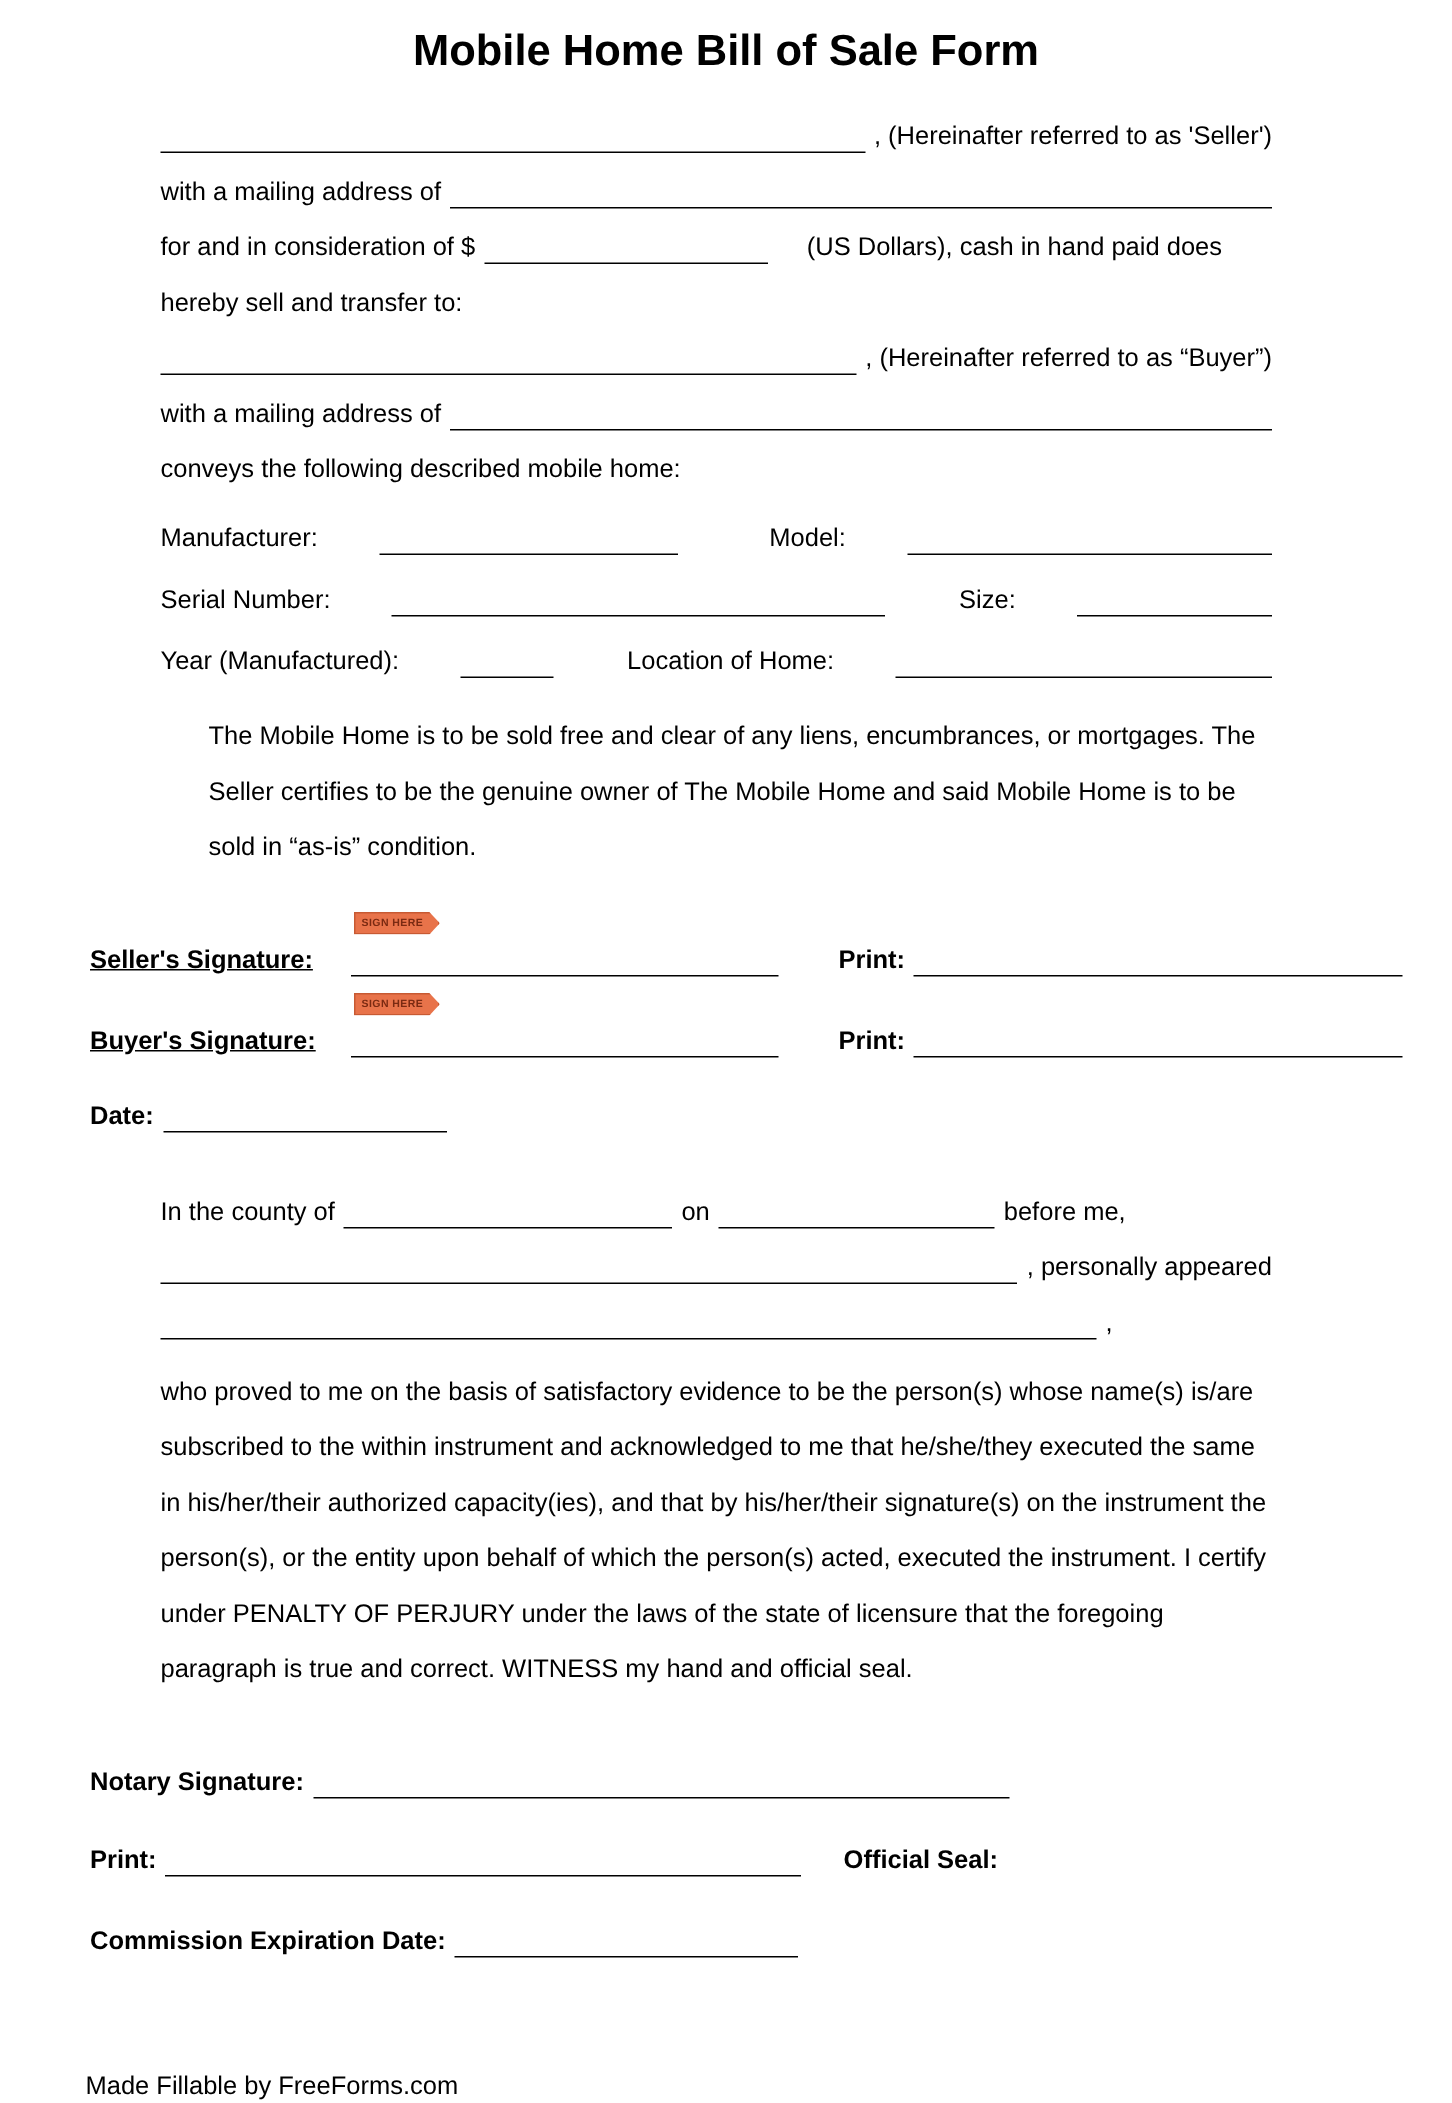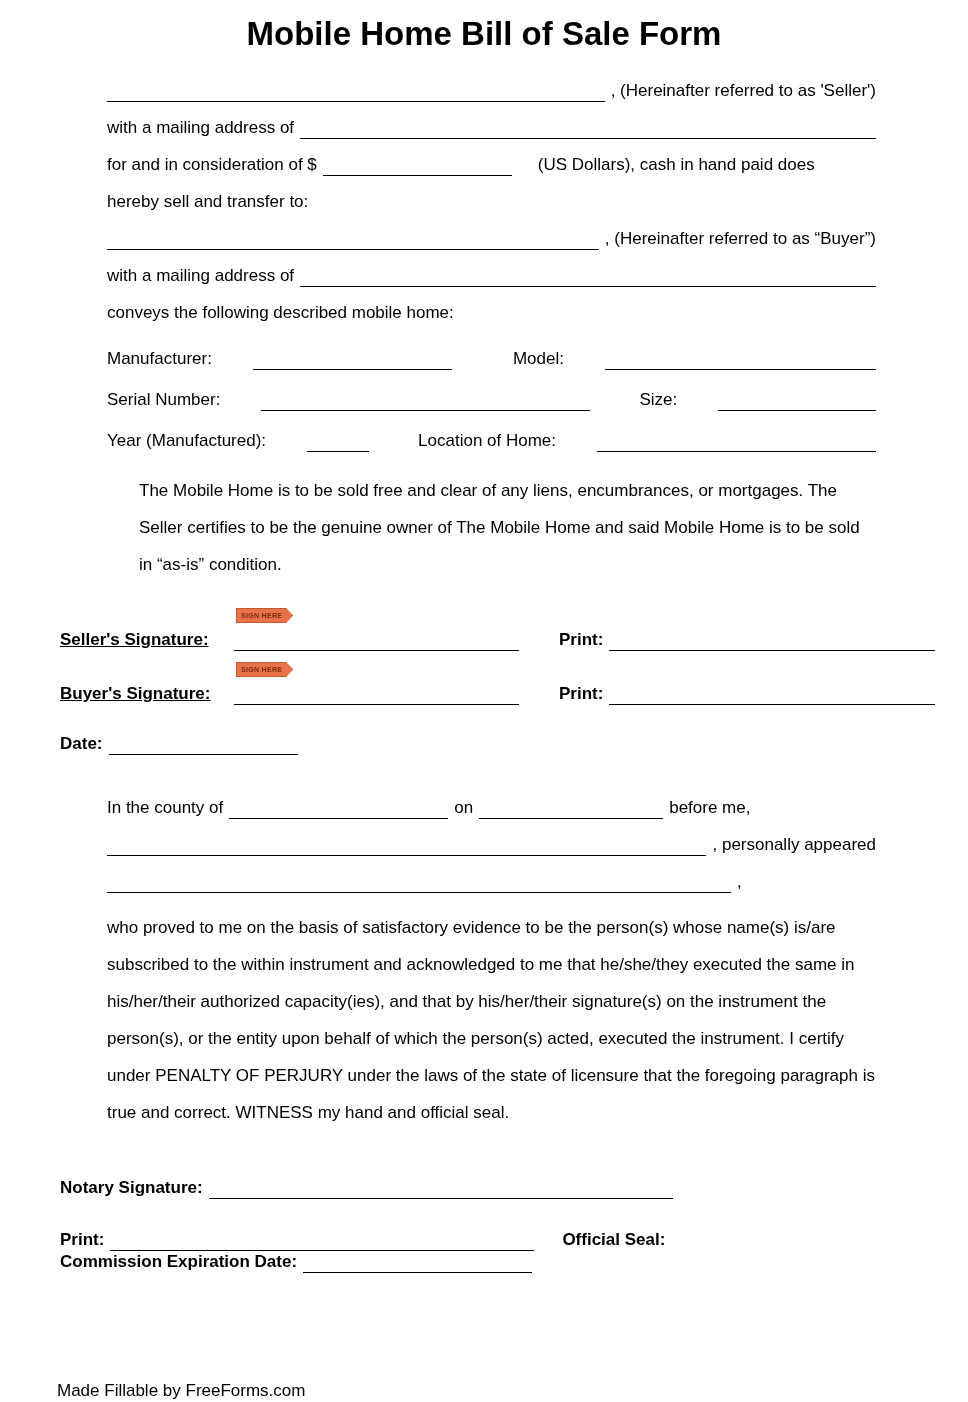--- a/index.html
+++ b/index.html
@@ -8,28 +8,28 @@
     width: 968px;
     height: 1402px;
     margin: 0 auto;
     background: #ffffff;
     font-family: "Liberation Sans", sans-serif;
     font-size: 17px;
     color: #000;
     overflow: hidden;
   }
   .title {
-    font-size: 33px;
+    font-size: 29px;
     font-weight: bold;
     text-align: center;
     line-height: 36px;
     padding-top: 16px;
     margin: 0 0 28px 0;
   }
-  .content { padding-left: 107px; padding-right: 92px; }
+  .content { padding-left: 107px; padding-right: 120px; }
   .row {
     display: flex;
     align-items: baseline;
     gap: 6px;
     line-height: 22px;
     margin-bottom: 15px;
   }
   .t { white-space: nowrap; }
   .bold { font-weight: bold; }
   .blank {
@@ -88,21 +88,21 @@
   .date-row { margin-top: 28px; display: flex; align-items: baseline; gap: 6px; line-height: 22px; }
 
   .notary { margin-top: 42px; }
   .ack { margin-top: 16px; }
 
   .bottom { padding-left: 60px; padding-right: 33px; }
   .bottom .row { margin-bottom: 0; align-items: center; }
   .notary-sig-row { margin-top: 46px; }
   .print-row { margin-top: 30px; }
   .seal-label { font-weight: bold; white-space: nowrap; margin-left: 22px; }
-  .commission-row { }
+  .commission-row { margin-top: 32px; }
 
   .footer {
     position: absolute;
     left: 57px;
     bottom: 0;
     font-size: 17px;
     line-height: 22px;
   }
 </style>
 </head>

